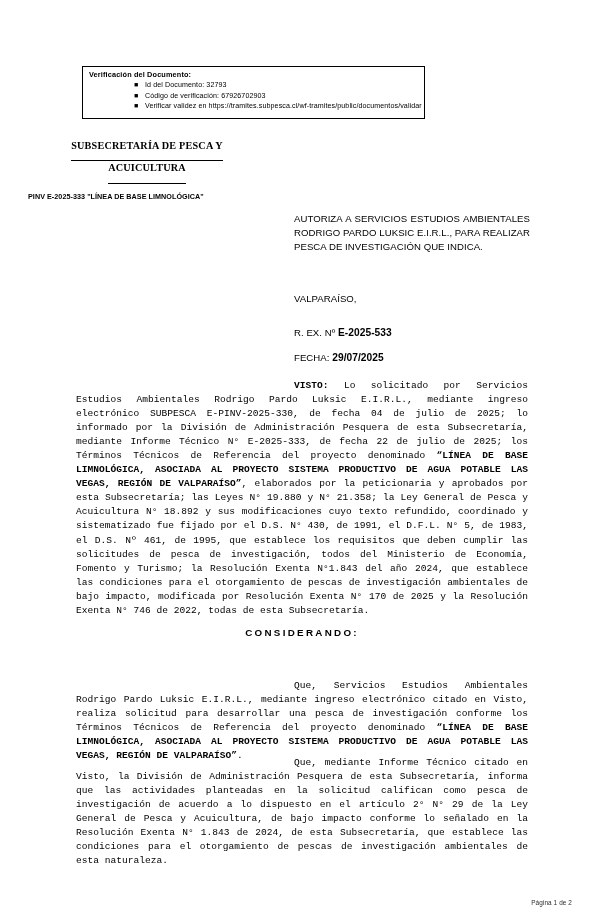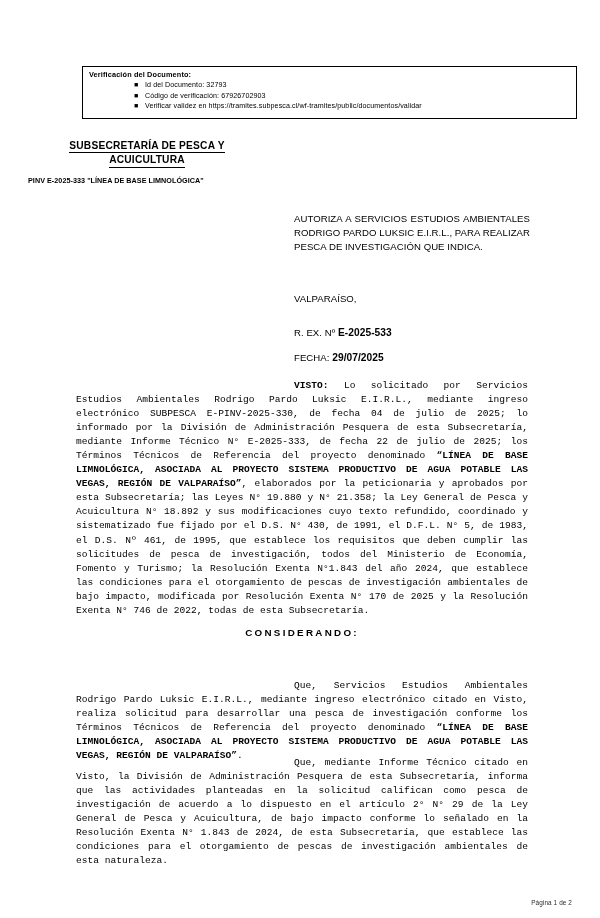--- a/index.html
+++ b/index.html
@@ -20,21 +20,21 @@
     position: absolute;
     inset: 0;
     background: #ffffff;
   }
 
   
   .verify-box {
     position: absolute;
     left: 82px;
     top: 66px;
-    width: 495px;
+    width: 343px;
     height: 53px;
     border: 1.5px solid #000000;
     box-sizing: border-box;
     background: #ffffff;
     overflow: hidden;
   }
   .verify-title {
     font-size: 7.3px;
     font-weight: bold;
     letter-spacing: 0.15px;
@@ -78,21 +78,22 @@
   .subsec {
     margin-top: 8px;
     font-size: 10.2px;
     font-weight: bold;
     line-height: 13.4px;
     letter-spacing: 0.2px;
   }
   .subsec span {
     border-bottom: 1.3px solid #000;
     display: inline-block;
-    padding-bottom: 0px;
+    padding-bottom: 8px;
+    font-family: Liberation Serif, serif;
   }
   .pinv-line {
     margin-top: 8px;
     font-size: 7.2px;
     font-weight: bold;
     letter-spacing: 0.05px;
     text-align: left;
     white-space: nowrap;
   }
 

